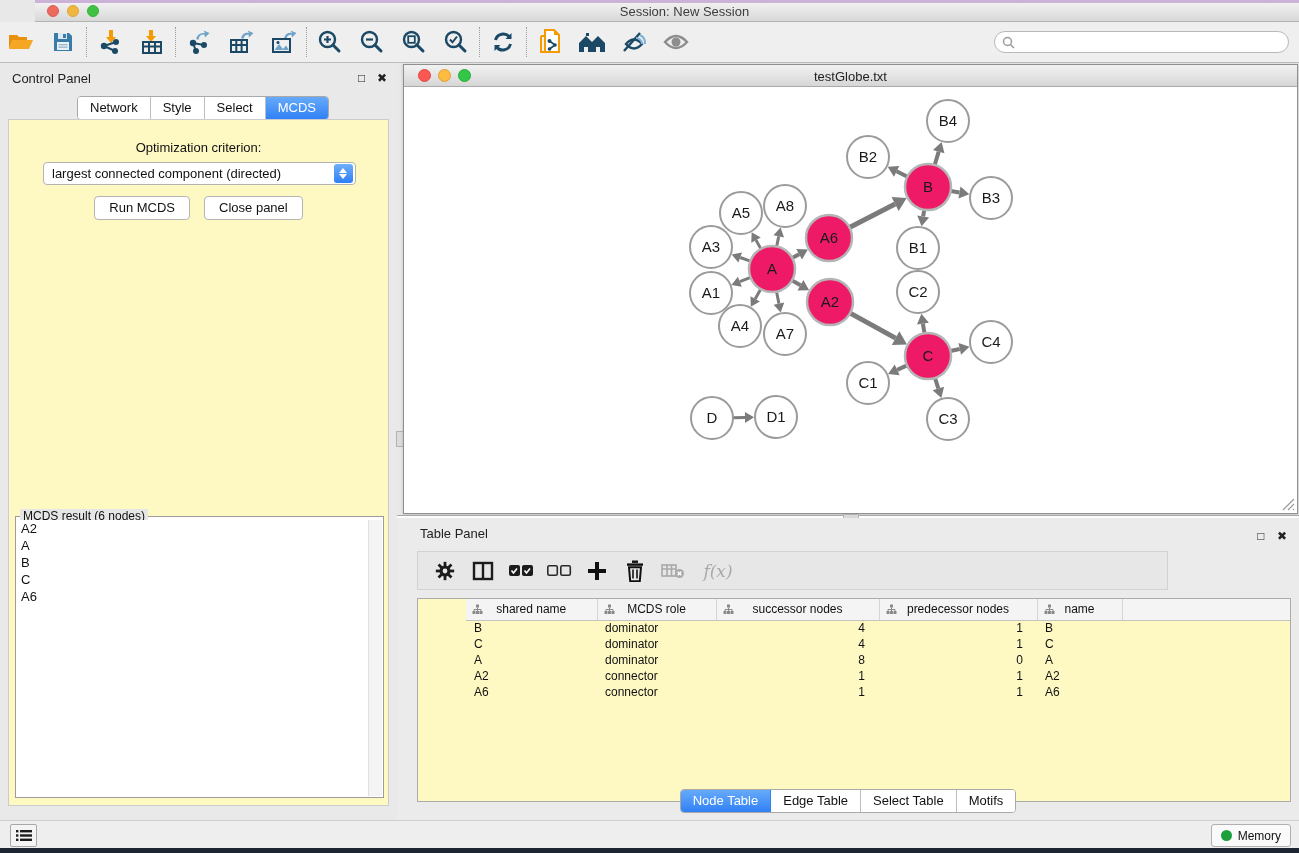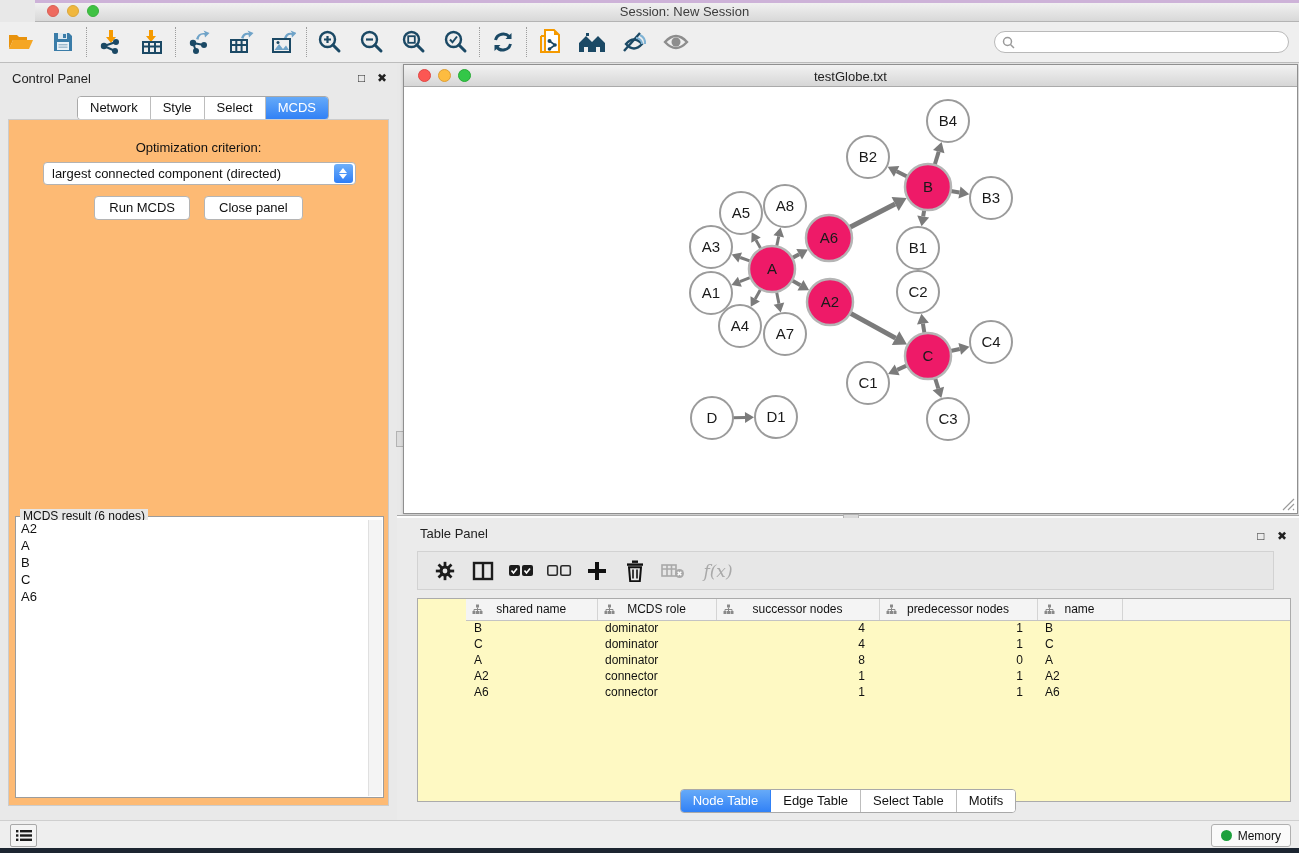--- a/index.html
+++ b/index.html
@@ -34,21 +34,21 @@
   .control-panel { position:absolute; left:0; top:63px; width:397px; height:757px; background:#e9e9e9; }
   .panel-header { position:absolute; left:12px; top:8px; font-size:13px; color:#222; }
   .panel-hbtn { position:absolute; top:9px; font-size:12px; color:#222; line-height:12px; }
   .cp-tabs { position:absolute; left:77px; top:33px; display:flex; }
   .seg-tabs { display:flex; border-radius:4px; overflow:hidden; border:1px solid #a9a9a9; background:#fff; }
   .seg-tab { padding:3px 12px 4px; font-size:13px; color:#111; background:#fff;
     border-right:1px solid #bdbdbd; white-space:nowrap; cursor:default; }
   .seg-tab:last-child { border-right:none; }
   .seg-tab.active { background:linear-gradient(#66aaf8,#3181f6); color:#fff; border-right-color:#3181f6; }
   .cp-content { position:absolute; left:8px; top:56px; width:381px; height:687px;
-    background:#fdba74; border:1px solid #cccccc; }
+    background:#fef9c3; border:1px solid #cccccc; }
   .opt-label { position:absolute; left:0; top:20px; width:100%; text-align:center; font-size:13px; color:#111; }
   .criterion { position:absolute; left:34px; top:42px; width:313px; height:23px; background:#fff;
     border:1px solid #b3b3b3; border-radius:4px; display:flex; align-items:center; }
   .criterion-text { flex:1; font-size:13px; color:#111; padding-left:8px; white-space:nowrap; overflow:hidden; }
   .criterion-step { width:19px; height:19px; margin-right:2px; border-radius:3px;
     background:linear-gradient(#6fb0f9,#2e7ef7); position:relative; }
   .criterion-step .up { position:absolute; left:5px; top:4px; width:0; height:0;
     border-left:4.5px solid transparent; border-right:4.5px solid transparent; border-bottom:5px solid #fff; }
   .criterion-step .down { position:absolute; left:5px; bottom:4px; width:0; height:0;
     border-left:4.5px solid transparent; border-right:4.5px solid transparent; border-top:5px solid #fff; }
@@ -75,21 +75,21 @@
   .net-canvas { position:absolute; left:0; top:22px; width:893px; height:426px; background:#fff; }
   .resize-grip { position:absolute; right:2px; bottom:2px; width:13px; height:13px; }
   .vsplit-handle { position:absolute; left:396px; top:431px; width:8px; height:16px;
     background:#dcdcdc; border:1px solid #b3b3b3; }
   .hsplit { position:absolute; left:397px; top:515px; width:902px; height:3px; background:#fcfcfc; border-top:1px solid #a8a8a8; }
   .hsplit-handle { position:absolute; left:843px; top:514px; width:16px; height:7px;
     background:#d9d9d9; border:1px solid #b3b3b3; }
 
   
   .table-panel { position:absolute; left:397px; top:518px; width:902px; height:302px; background:#ebebeb; }
-  .tp-toolbar { position:absolute; left:20px; top:33px; width:857px; height:39px;
+  .tp-toolbar { position:absolute; left:20px; top:33px; width:751px; height:39px;
     background:#e7e7e7; border:1px solid #d2d2d2; display:flex; align-items:center; padding-left:8px; }
   .tp-btn { width:38px; height:32px; display:flex; align-items:center; justify-content:center; cursor:default; }
   .fx { font-family:"DejaVu Serif", serif; font-style:italic; font-size:17px; color:#a9a9a9; }
   .tp-table { position:absolute; left:20px; top:80px; width:874px; height:204px; background:#fef9c3;
     border:1px solid #ababab; overflow:hidden;padding-left:48px; }
   table.grid { border-collapse:collapse; width:100%; table-layout:fixed; }
   table.grid th { height:21px; background:#f4f4f4; border-right:1px solid #d4d4d4; border-bottom:1px solid #c4c4c4;
     font-size:12px; font-weight:normal; color:#111; position:relative; text-align:center; }
   table.grid th .hicon { position:absolute; left:6px; top:5px; }
   table.grid th:last-child { border-right:none; }

